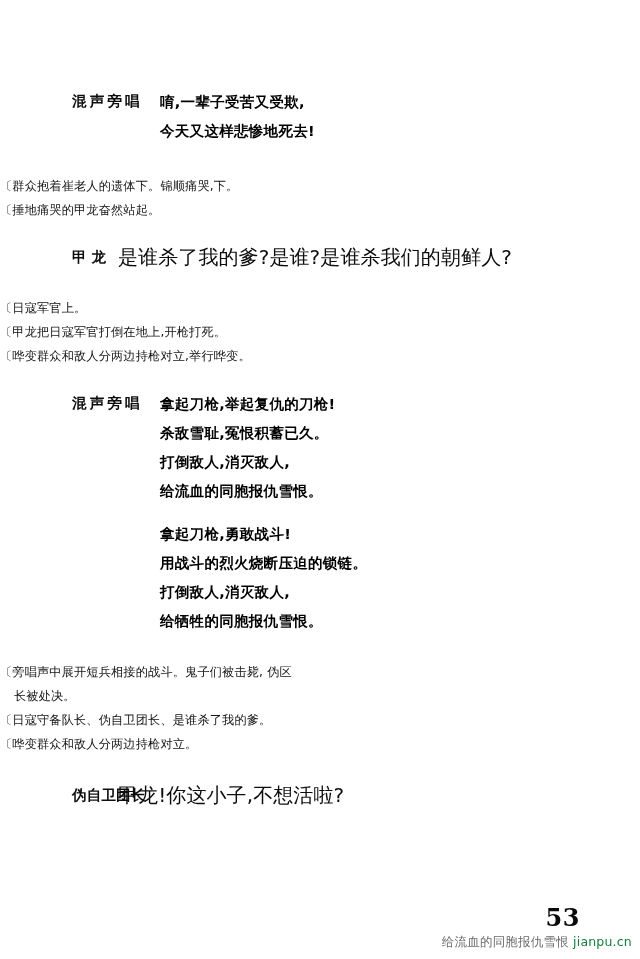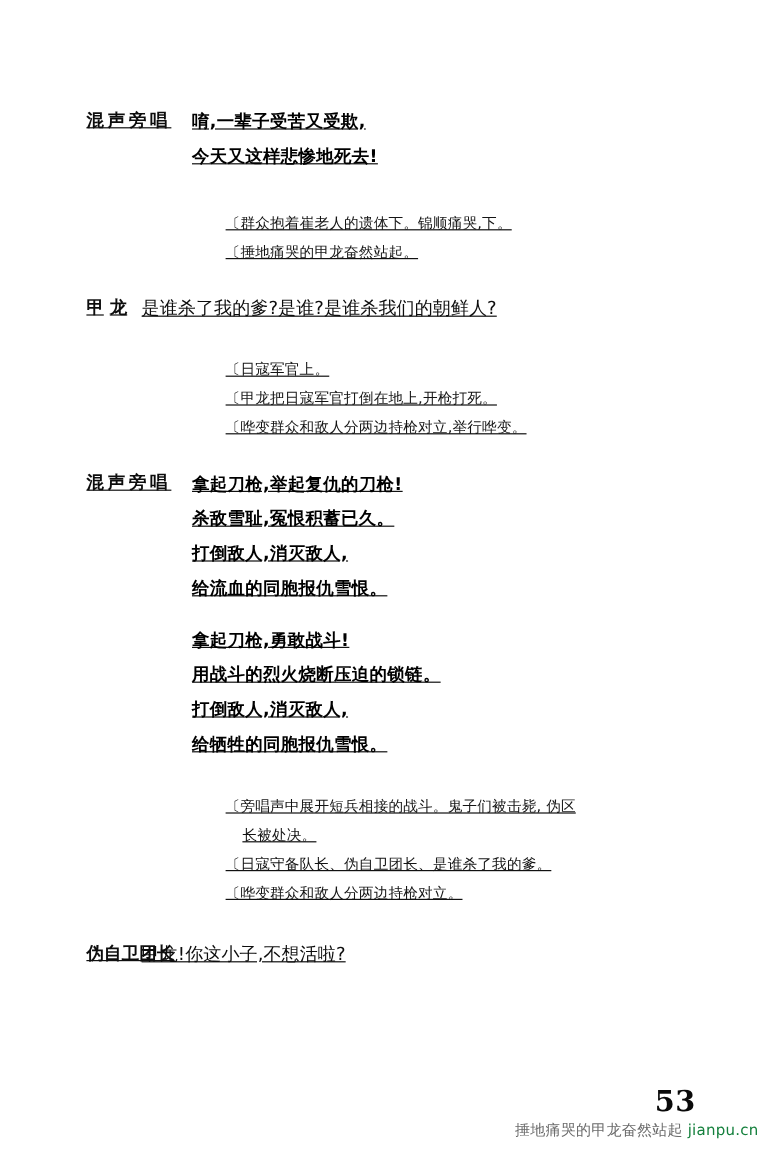--- a/index.html
+++ b/index.html
@@ -20,21 +20,20 @@
     position: absolute;
     inset: 0;
     background: #ffffff;
   }
 
   .content {
     position: absolute;
     left: 0;
     top: 0;
     width: 511px;
-    text-decoration: underline;
   }
 
   
   .block {
     display: flex;
     align-items: flex-start;
     margin: 0;
   }
 
   .speaker {
@@ -58,42 +57,41 @@
   }
   .speaker.sp-tight { letter-spacing: 0.2px; }
 
   .lines {
     flex: 1 1 auto;
     padding-left: 0;
   }
 
   
   .line-speech {
-    font-size: 15px;
+    font-size: 20px;
     line-height: 26px;
     color: #0d0d0d;
     white-space: nowrap;
     letter-spacing: 0.1px;
   }
 
   
   .line-lyric {
     font-size: 14.5px;
     font-weight: 800;
     line-height: 29px;
     color: #000000;
     letter-spacing: 0.3px;
     white-space: nowrap;
     padding-left: 42px;
   }
   .lyric-gap { height: 14px; }
 
   
   .stage-group {
-    margin-left: 188px;
   }
   .stage-line {
     font-size: 12.2px;
     line-height: 24px;
     color: #141414;
     letter-spacing: 0.15px;
     white-space: nowrap;
     text-indent: -9px;
     padding-left: 9px;
   }
@@ -211,15 +209,15 @@
       <div class="lines">
         <div class="line-speech">甲龙!你这小子,不想活啦?</div>
       </div>
     </div>
 
   </div>
 
   <div class="page-number">53</div>
 
   <div class="watermark">
-    <span style="color: rgb(107, 107, 107);">捶地痛哭的甲龙奋然站起 </span><span class="site" style="color: #15803d;">jianpu.cn</span>
+    <span style="color: rgb(107, 107, 107);">给流血的同胞报仇雪恨 </span><span class="site" style="color: #15803d;">jianpu.cn</span>
   </div>
 </div>
 
 </body></html>

